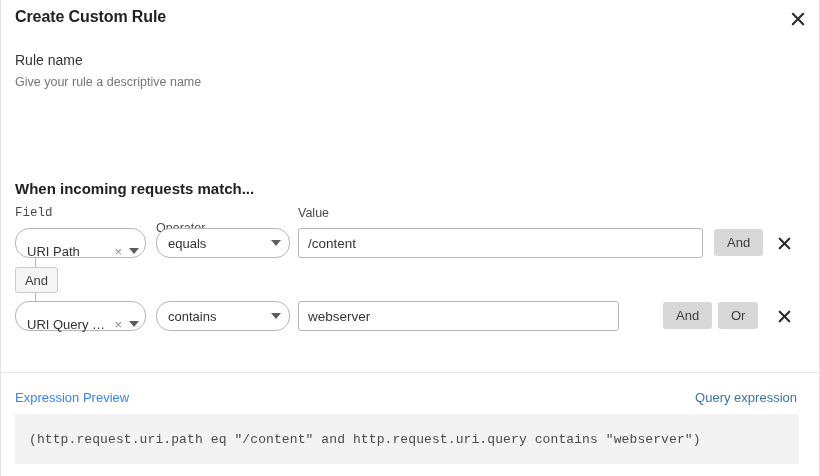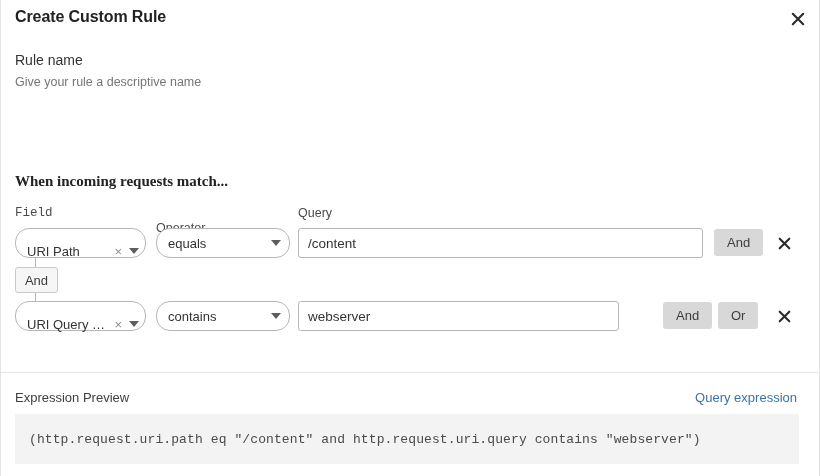--- a/index.html
+++ b/index.html
@@ -80,25 +80,24 @@
     background: #ffffff;
     border: 1px solid #b6b6b6;
     border-radius: 3px;
     outline: none;
   }
 
   
   .section-heading {
     position: absolute;
     left: 14px;
-    top: 173px;
+    top: 180px;
     font-size: 15px;
     font-weight: bold;
     color: #222222;
-    font-family: Liberation Serif, serif;
   }
 
   
   .col-head {
     position: absolute;
     top: 206px;
     font-size: 12.5px;
     color: #4a4a4a;
   }
   .col-head.field { left: 14px; font-family: Liberation Mono, monospace; }
@@ -239,21 +238,21 @@
     top: 372px;
     width: 820px;
     height: 1px;
     background: #e6e6e6;
   }
   .expr-label {
     position: absolute;
     left: 14px;
     top: 390px;
     font-size: 13px;
-    color: #404040;
+    color: #3b82f6;
   }
   .expr-edit-link {
     position: absolute;
     right: 22px;
     top: 390px;
     font-size: 13px;
     color: #3b73a8;
     text-decoration: none;
     cursor: pointer;
   }
@@ -290,21 +289,21 @@
     </svg>
   </button>
 
   <div class="field-label" style="top:52px;">Rule name</div>
   <div class="field-help" style="top:75px;">Give your rule a descriptive name</div>
 
   <div class="section-heading">When incoming requests match...</div>
 
   <div class="col-head field">Field</div>
   <div class="col-head operator">Operator</div>
-  <div class="col-head value">Query</div>
+  <div class="col-head value">Value</div>
 
   <div class="cond-row row1">
     <div class="sel sel-field">
       <span class="sel-text">URI Path</span>
       <span class="sel-clear">×</span>
       <span class="caret"></span>
     </div>
 
     <div class="sel sel-operator">
       <span class="sel-text">equals</span>

